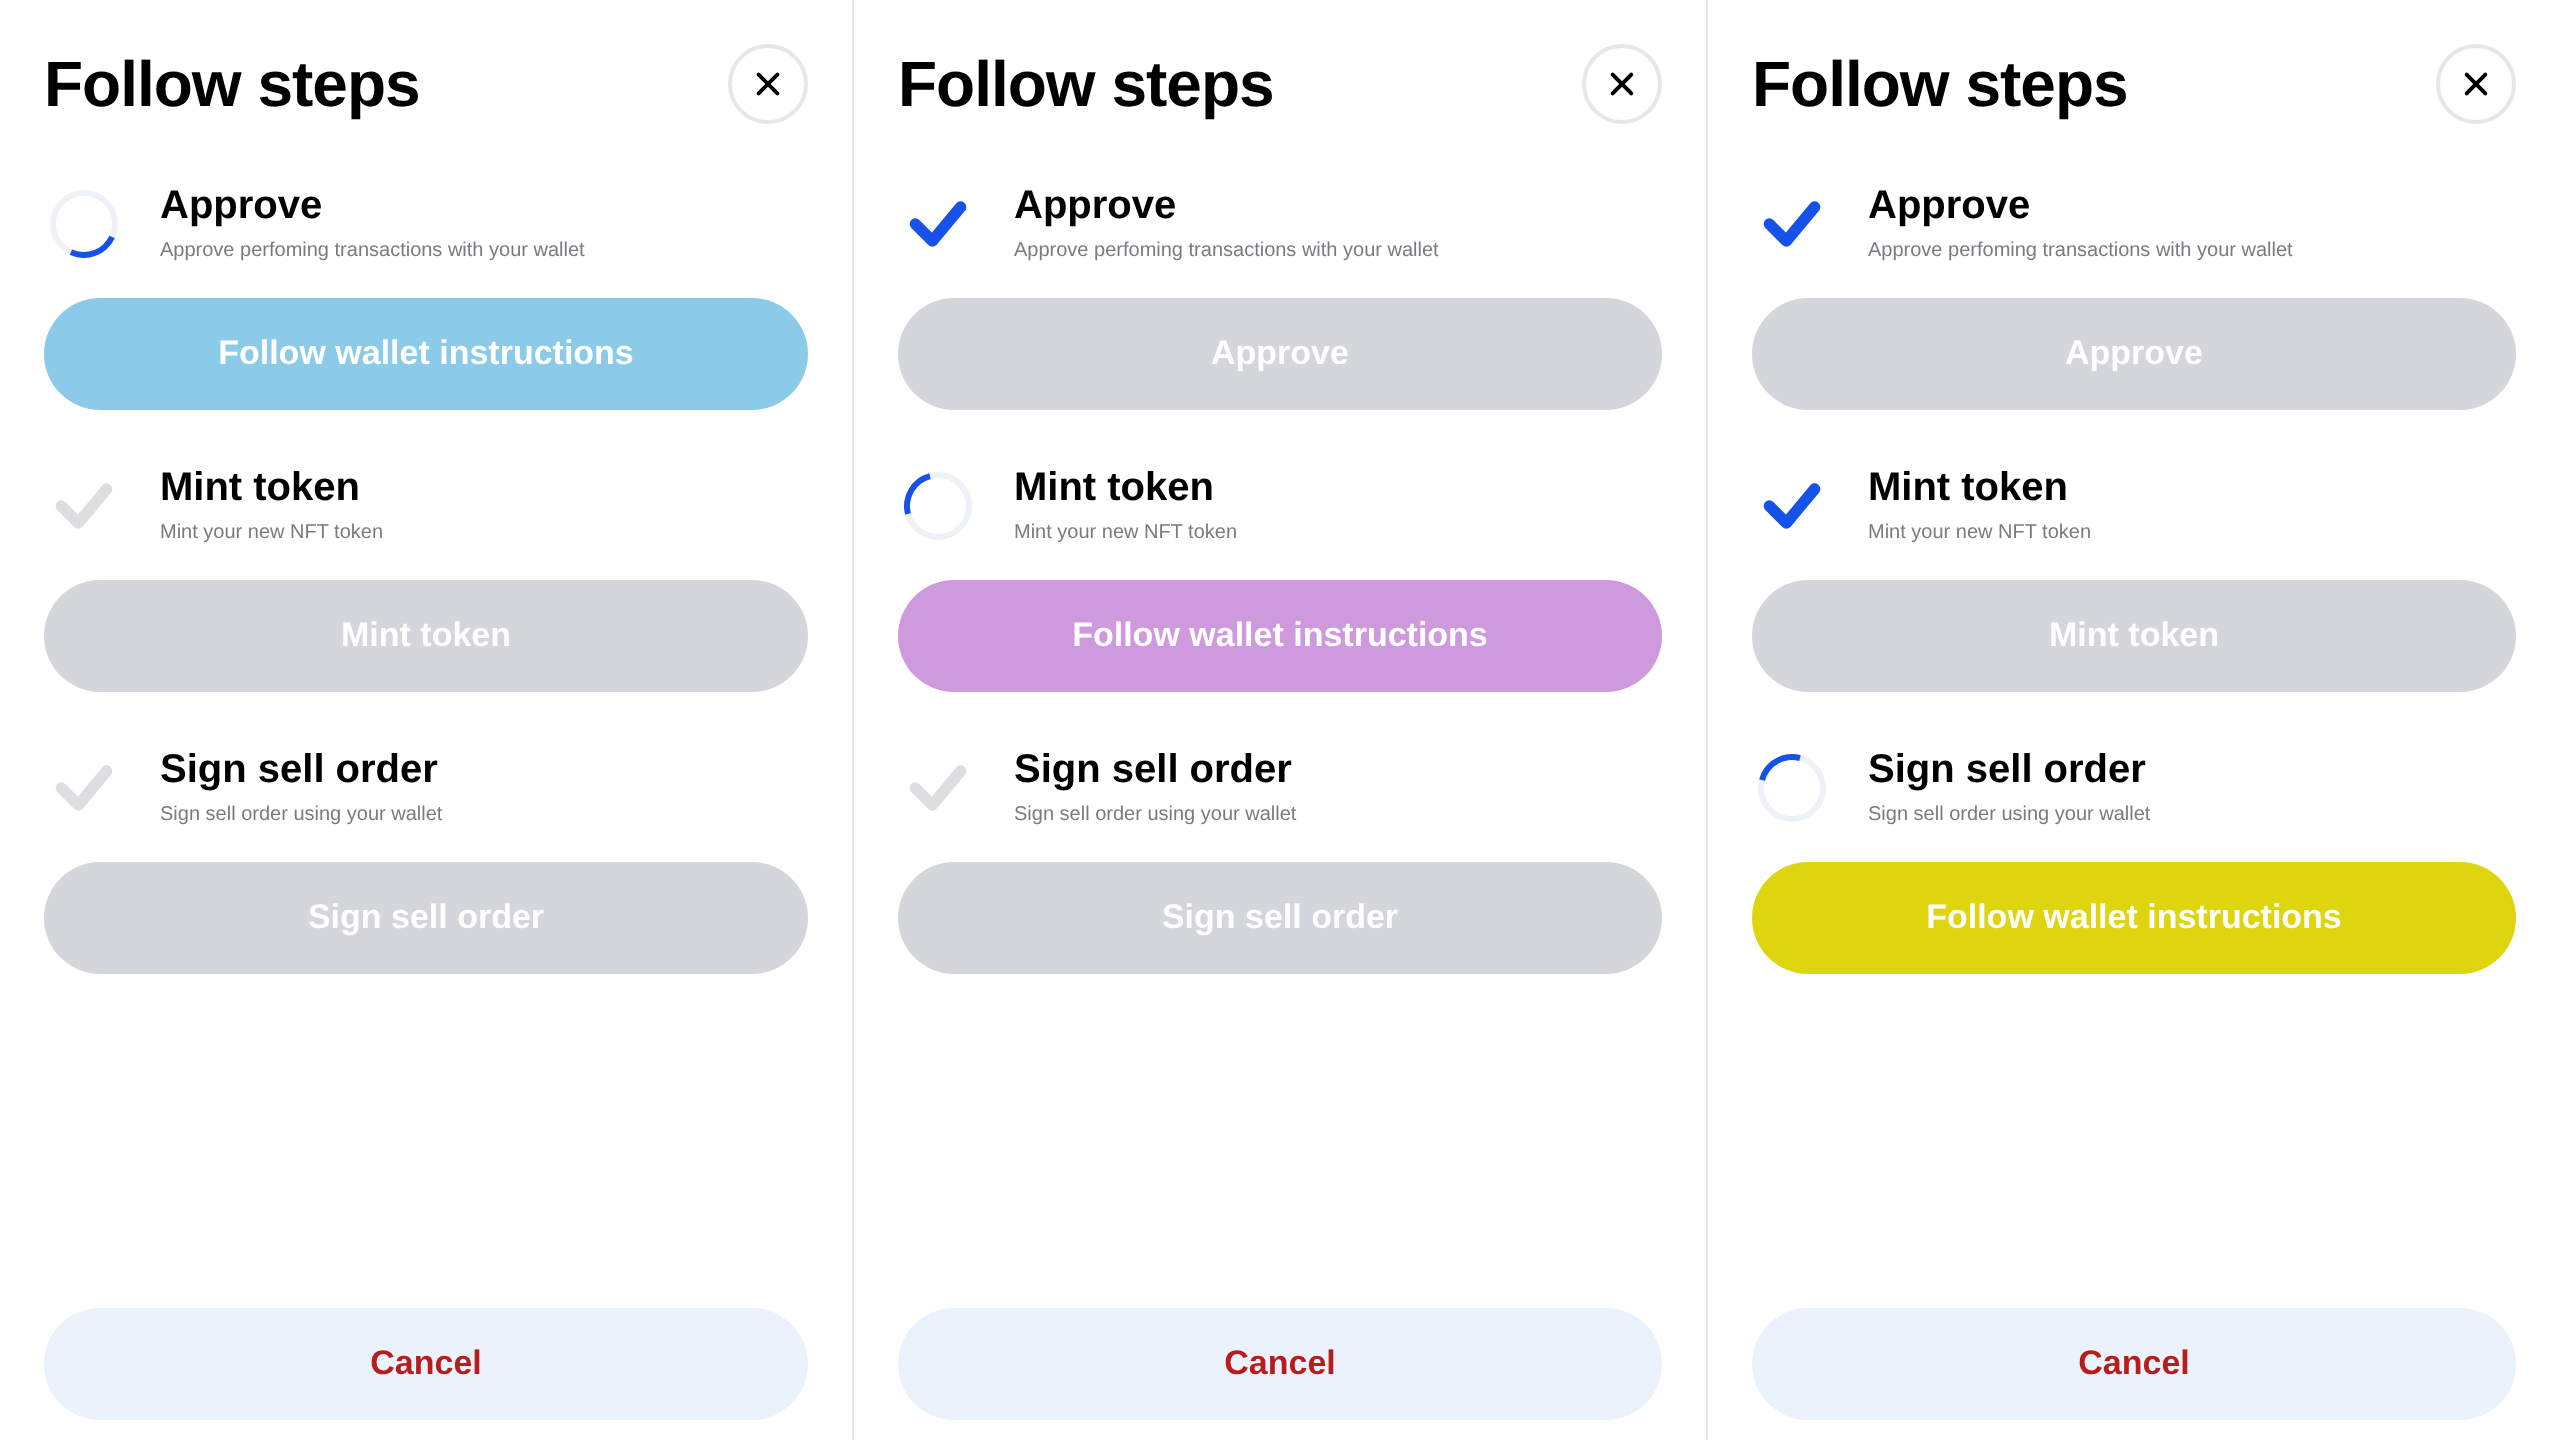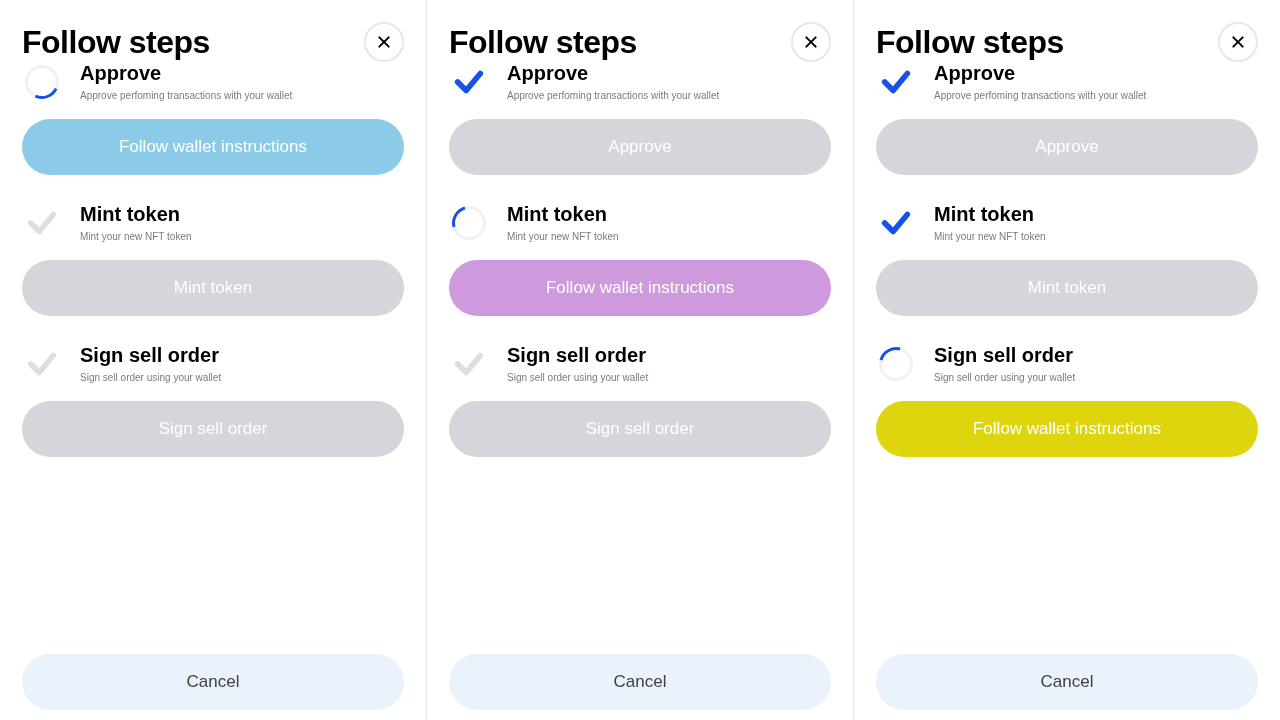--- a/index.html
+++ b/index.html
@@ -1,41 +1,41 @@
 <!DOCTYPE html>
 <html><head>
 <meta charset="utf-8">
 <style>
   * { box-sizing: border-box; margin: 0; padding: 0; }
   html, body { width: 1280px; height: 720px; font-family: -apple-system, BlinkMacSystemFont, "Segoe UI", Helvetica, Arial, sans-serif; background:#fff; }
   .row { display:flex; width:1280px; height:720px; }
   .panel { flex:1; padding:22px 22px 0 22px; border-right:1px solid #e8e8e8; position:relative; display:flex; flex-direction:column; }
   .panel:last-child { border-right:none; }
-  .hdr { display:flex; align-items:center; justify-content:space-between; }
+  .hdr { display:flex; align-items:center; justify-content:space-between; margin-bottom:30px; }
   .title { font-size:32px; font-weight:800; letter-spacing:-0.5px; color:#000; }
   .close { width:40px; height:40px; border-radius:50%; border:2px solid #e7e7e9; background:#fff; display:flex; align-items:center; justify-content:center; cursor:pointer; }
   .close svg { width:16px; height:16px; }
 
   .step { display:flex; align-items:flex-start; gap:18px; margin-bottom:16px; }
   .iconwrap { width:40px; height:40px; flex:0 0 40px; display:flex; align-items:center; justify-content:center; }
   .check svg { width:34px; height:34px; }
   .check-pending svg path { stroke:#dedee2; }
   .check-done svg path { stroke:#1651e9; }
   .spinner { width:34px; height:34px; border-radius:50%; border:3px solid #eef1f6; position:relative; }
   .spinner::after { content:""; position:absolute; inset:-3px; border-radius:50%; border:3px solid transparent; border-bottom-color:var(--sc,#1651e9); transform:rotate(var(--rot,0deg)); }
   .step-body { flex:1; }
   .step-title { font-size:20px; font-weight:800; color:#000; margin-bottom:4px; }
   .step-desc { font-size:10px; font-weight:500; color:#7a7a82; line-height:1.4; }
 
-  .btn { width:100%; height:56px; border-radius:32px; border:none; font-size:17px; font-weight:400; cursor:pointer; display:flex; align-items:center; justify-content:center; margin-bottom:28px; }
+  .btn { width:100%; height:56px; border-radius:32px; border:none; font-size:17px; font-weight:700; cursor:pointer; display:flex; align-items:center; justify-content:center; margin-bottom:28px; }
   .btn-lightblue { background:#8bcbe8; color:#fff; }
   .btn-disabled { background:#d5d5dc; color:#fff; cursor:default; }
   .btn-purple   { background:#ce9add; color:#fff; }
   .btn-yellow   { background:#dfd50f; color:#fff; }
-  .btn-cancel   { background:#eaf2fc; color:#404040; margin-top:auto; margin-bottom:10px; }
+  .btn-cancel   { background:#eaf2fc; color:#b91c1c; margin-top:auto; margin-bottom:10px; }
 
 </style>
 </head>
 <body>
 
 <div class="row">
 
   <div class="panel">
     <div class="hdr">
       <div class="title">Follow steps</div>

